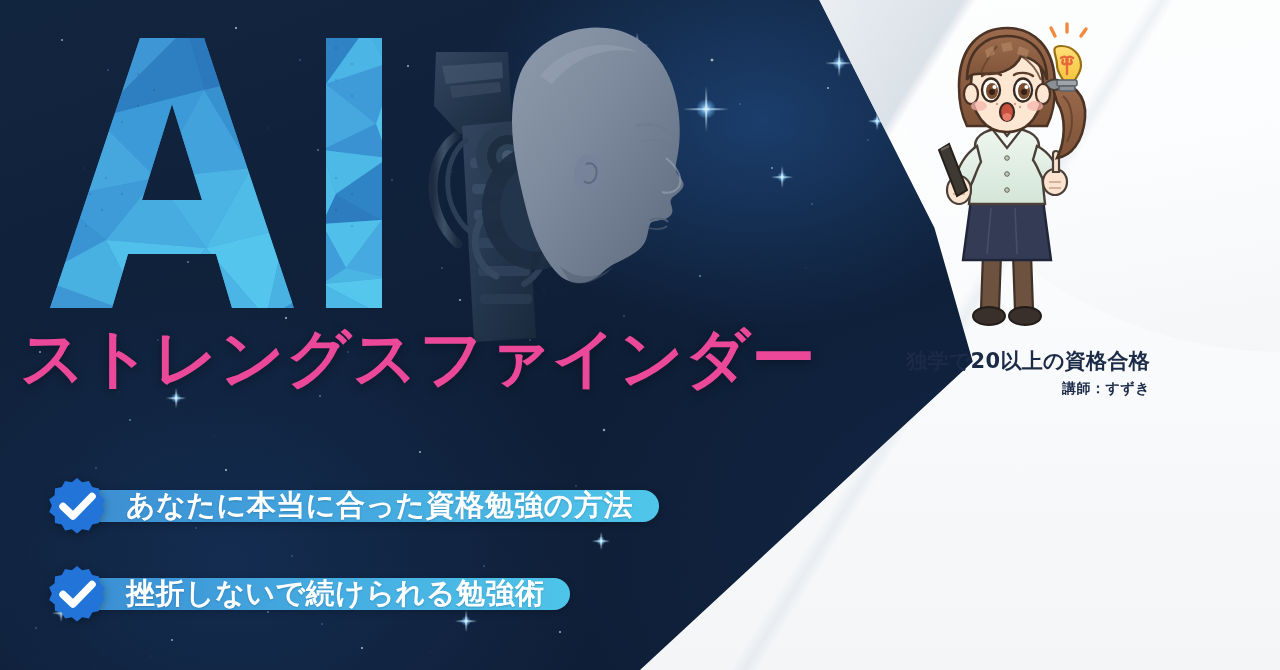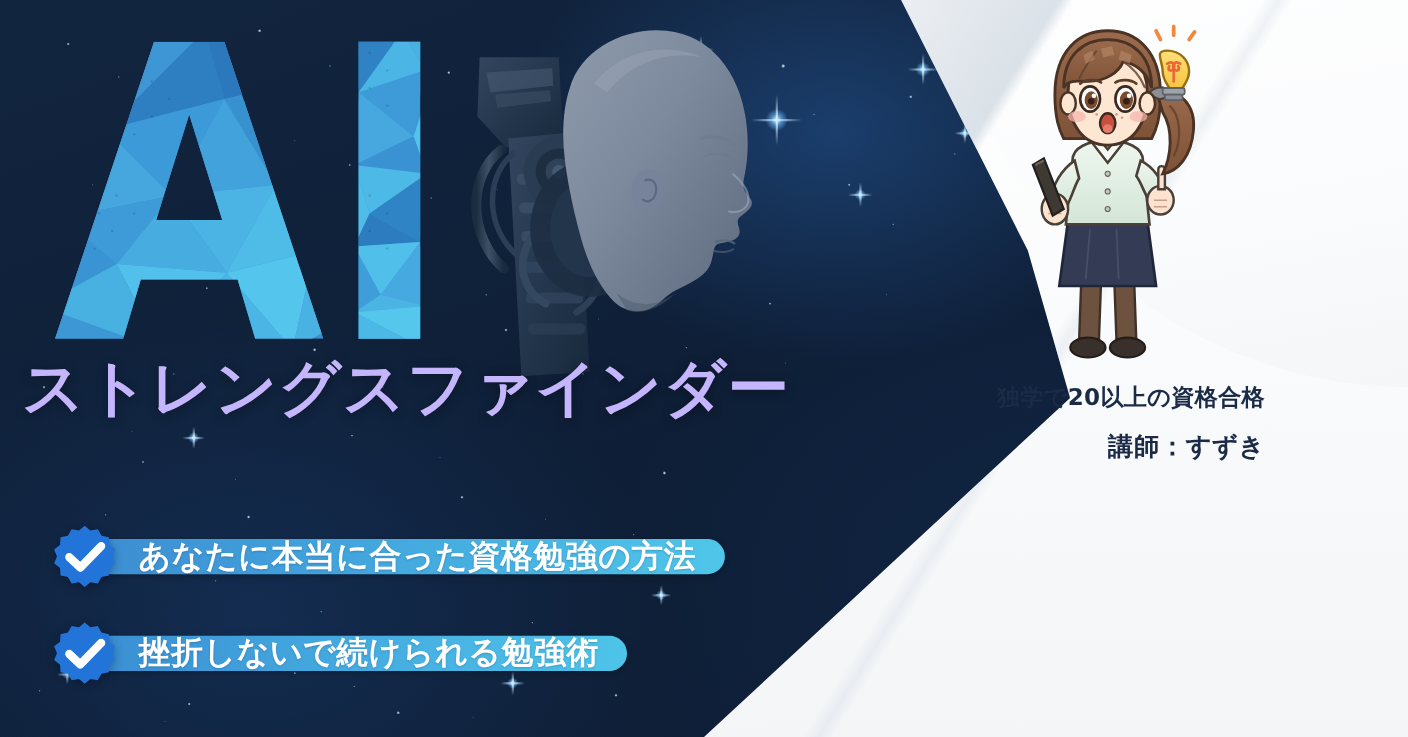--- a/index.html
+++ b/index.html
@@ -155,31 +155,31 @@
   .robot{position:absolute;left:400px;top:8px;width:330px;height:340px;}
   .robot svg{display:block;width:100%;height:100%;}
 
   
   .teacher{position:absolute;left:905px;top:22px;width:205px;height:312px;}
   .teacher svg{display:block;width:100%;height:100%;}
 
   
   .headline{
     position:absolute;left:20px;top:322px;
-    font-size:56px;font-weight:700;letter-spacing:1px;color:#c4b5fd;
+    font-size:64px;font-weight:700;letter-spacing:1px;color:#ec4899;
     font-family:"DejaVu Sans","Liberation Sans",sans-serif;
     white-space:nowrap;line-height:1.15;
     text-shadow:0 2px 10px rgba(0,0,0,.35);
   }
 
   
   .instructor{position:absolute;left:760px;top:348px;width:390px;text-align:right;color:#1b2b47;}
   .instructor .l1{font-size:21px;font-weight:700;line-height:1.28;letter-spacing:.3px;
     font-family:"DejaVu Sans","Liberation Sans",sans-serif;}
-  .instructor .l2{font-size:23px;font-weight:600;line-height:1.4;letter-spacing:.5px;margin-top:16px;
+  .instructor .l2{font-size:14px;font-weight:600;line-height:1.4;letter-spacing:.5px;margin-top:4px;
     font-family:"DejaVu Sans","Liberation Sans",sans-serif;}
 
   
   .pill-row{position:absolute;display:flex;align-items:center;}
   .pill-row.r1{left:48px;top:477px;}
   .pill-row.r2{left:48px;top:565px;}
   .badge{position:relative;width:58px;height:58px;flex:0 0 58px;z-index:3;
     filter:drop-shadow(0 2px 4px rgba(0,0,0,.30));}
   .badge svg{display:block;width:100%;height:100%;}
   .pill{

